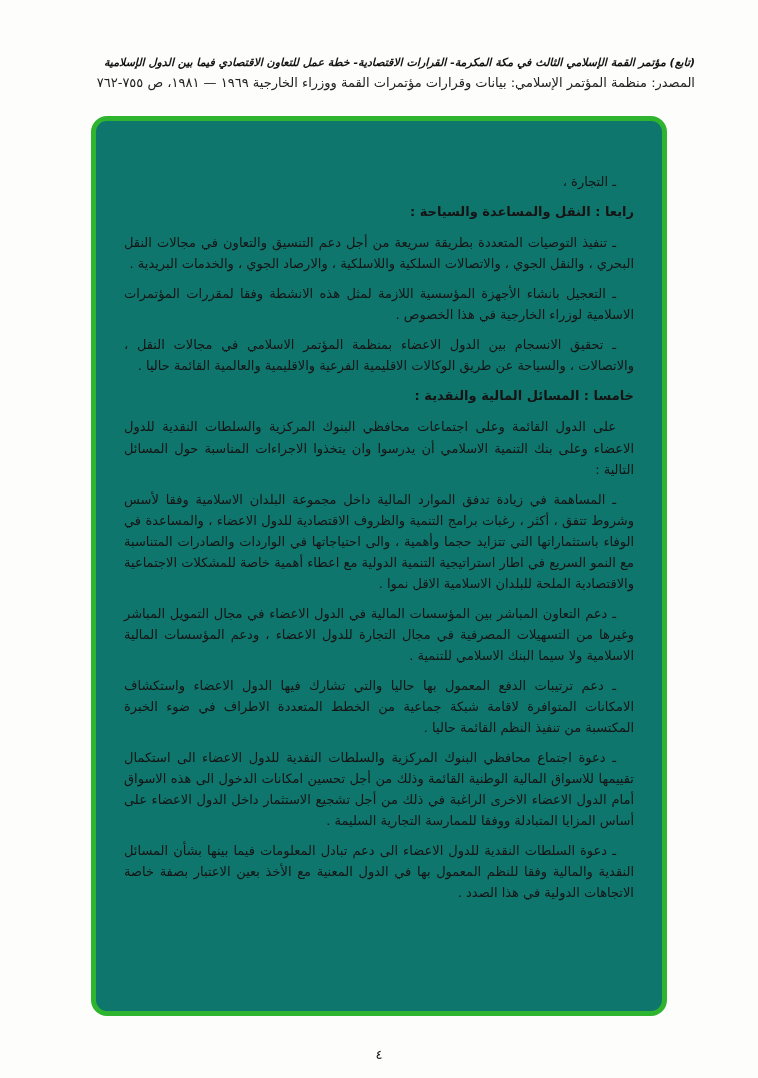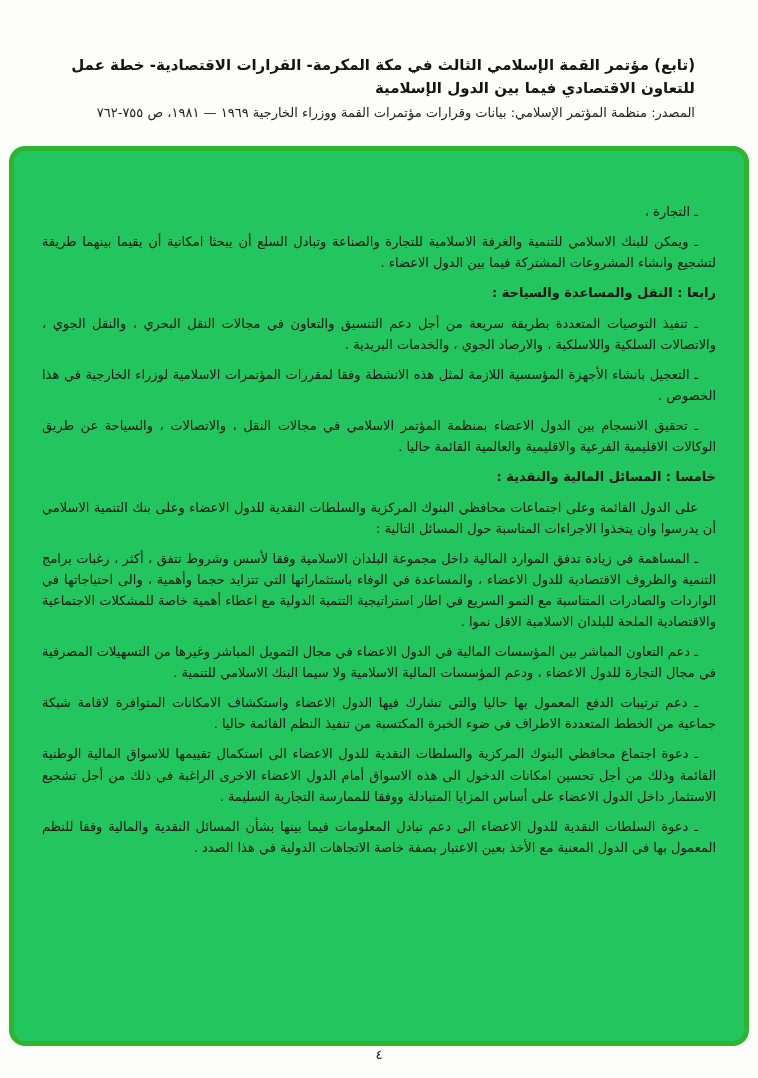--- a/index.html
+++ b/index.html
@@ -12,41 +12,42 @@
     font-family: "DejaVu Sans", sans-serif;
     position: relative;
     overflow: hidden;
   }
   .page-header {
     padding: 54px 63px 0 62px;
     direction: rtl;
     text-align: right;
   }
   .doc-title {
-    font-size: 15px;
+    font-size: 11px;
     font-weight: bold;
     line-height: 1.55;
     letter-spacing: 0.2px;
+    font-style: italic;
   }
   .doc-source {
     font-size: 13px;
     font-weight: normal;
     margin-top: 4px;
     color: #222;
   }
   .content-box {
-    width: 740px;
+    width: 576px;
     height: 900px;
     margin: 26px auto 0 auto;
     border: 5px solid #2fb42f;
     border-radius: 16px;
     padding: 50px 28px 14px 28px;
     direction: rtl;
     overflow: hidden;
-    background: #22c55e;
+    background: #0f766e;
   }
   .para {
     font-size: 13px;
     line-height: 1.62;
     text-align: justify;
     text-indent: 18px;
     margin: 0 0 9px 0;
   }
   .para.heading {
     font-weight: bold;
@@ -69,21 +70,20 @@
 <body>
 
 <header class="page-header">
   <div class="doc-title">(تابع) مؤتمر القمة الإسلامي الثالث في مكة المكرمة- القرارات الاقتصادية- خطة عمل للتعاون الاقتصادي فيما بين الدول الإسلامية</div>
   <div class="doc-source">المصدر: منظمة المؤتمر الإسلامي: بيانات وقرارات مؤتمرات القمة ووزراء الخارجية ١٩٦٩ — ١٩٨١، ص ٧٥٥-٧٦٢</div>
 </header>
 
 <main class="content-box" style="border-color: rgb(47, 180, 47);">
   <div id="paragraphs">
       <div class="para list-item">ـ التجارة ،</div>
-      <div class="para list-item">ـ ويمكن للبنك الاسلامي للتنمية والغرفة الاسلامية للتجارة والصناعة وتبادل السلع أن يبحثا امكانية أن يقيما بينهما طريقة لتشجيع وانشاء المشروعات المشتركة فيما بين الدول الاعضاء .</div>
       <div class="para heading">رابعا :  النقل والمساعدة والسياحة :</div>
       <div class="para list-item">ـ تنفيذ التوصيات المتعددة بطريقة سريعة من أجل دعم التنسيق والتعاون في مجالات النقل البحري ، والنقل الجوي ، والاتصالات السلكية واللاسلكية ، والارصاد الجوي ، والخدمات البريدية .</div>
       <div class="para list-item">ـ التعجيل بانشاء الأجهزة المؤسسية اللازمة لمثل هذه الانشطة وفقا لمقررات المؤتمرات الاسلامية لوزراء الخارجية في هذا الخصوص .</div>
       <div class="para list-item">ـ تحقيق الانسجام بين الدول الاعضاء بمنظمة المؤتمر الاسلامي في مجالات النقل ، والاتصالات ، والسياحة عن طريق الوكالات الاقليمية الفرعية والاقليمية والعالمية القائمة حاليا .</div>
       <div class="para heading">خامسا :  المسائل المالية والنقدية :</div>
       <div class="para paragraph">على الدول القائمة وعلى اجتماعات محافظي البنوك المركزية والسلطات النقدية للدول الاعضاء وعلى بنك التنمية الاسلامي أن يدرسوا وان يتخذوا الاجراءات المناسبة حول المسائل التالية :</div>
       <div class="para list-item">ـ المساهمة في زيادة تدفق الموارد المالية داخل مجموعة البلدان الاسلامية وفقا لأسس وشروط تتفق ، أكثر ، رغبات برامج التنمية والظروف الاقتصادية للدول الاعضاء ، والمساعدة في الوفاء باستثماراتها التي تتزايد حجما وأهمية ، والى احتياجاتها في الواردات والصادرات المتناسبة مع النمو السريع في اطار استراتيجية التنمية الدولية مع اعطاء أهمية خاصة للمشكلات الاجتماعية والاقتصادية الملحة للبلدان الاسلامية الاقل نموا .</div>
       <div class="para list-item">ـ دعم التعاون المباشر بين المؤسسات المالية في الدول الاعضاء في مجال التمويل المباشر وغيرها من التسهيلات المصرفية في مجال التجارة للدول الاعضاء ، ودعم المؤسسات المالية الاسلامية ولا سيما البنك الاسلامي للتنمية .</div>
       <div class="para list-item">ـ دعم ترتيبات الدفع المعمول بها حاليا والتي تشارك فيها الدول الاعضاء واستكشاف الامكانات المتوافرة لاقامة شبكة جماعية من الخطط المتعددة الاطراف في ضوء الخبرة المكتسبة من تنفيذ النظم القائمة حاليا .</div>
       <div class="para list-item">ـ دعوة اجتماع محافظي البنوك المركزية والسلطات النقدية للدول الاعضاء الى استكمال تقييمها للاسواق المالية الوطنية القائمة وذلك من أجل تحسين امكانات الدخول الى هذه الاسواق أمام الدول الاعضاء الاخرى الراغبة في ذلك من أجل تشجيع الاستثمار داخل الدول الاعضاء على أساس المزايا المتبادلة ووفقا للممارسة التجارية السليمة .</div>

